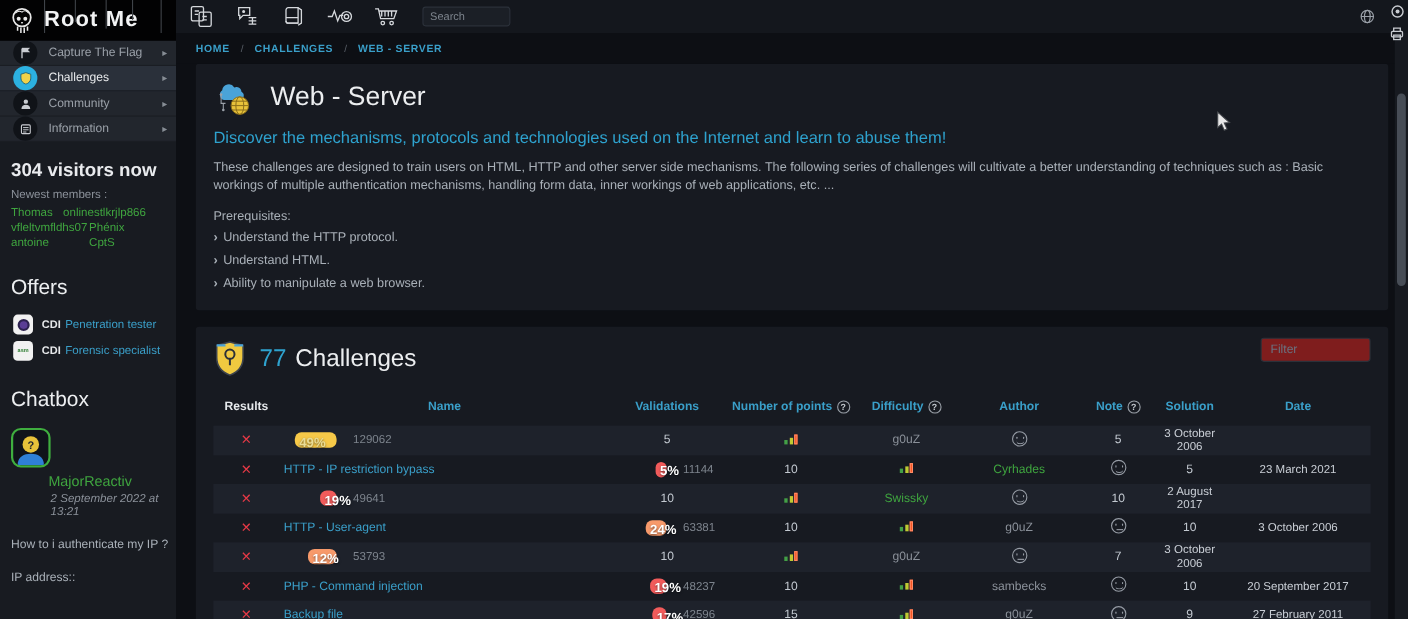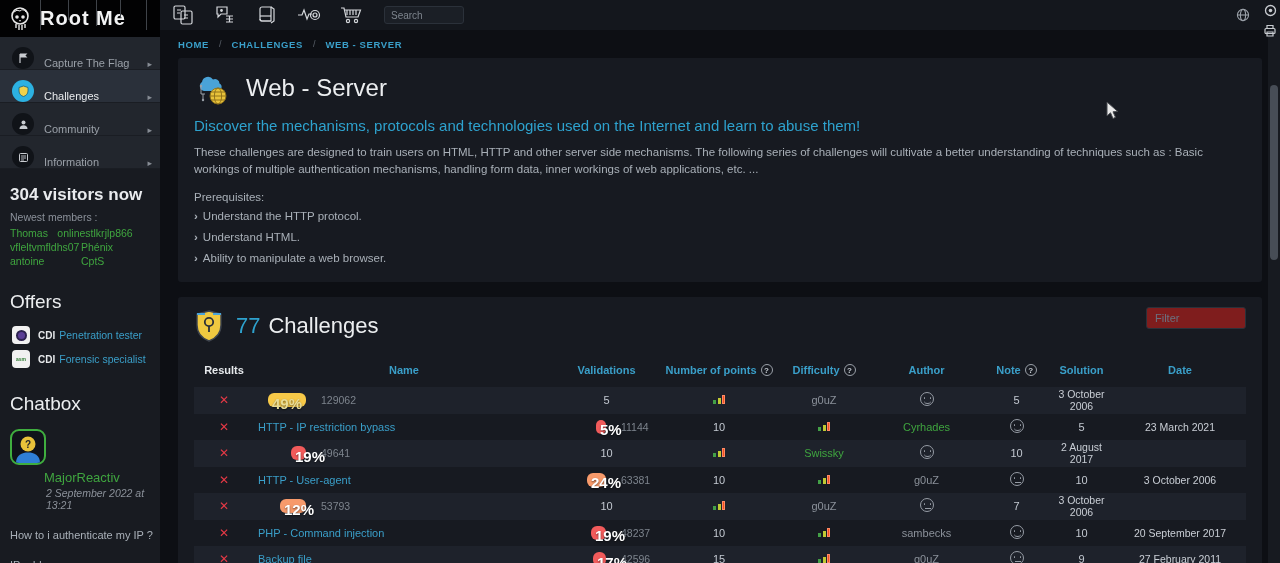--- a/index.html
+++ b/index.html
@@ -6,21 +6,21 @@
   html,body { width:1280px; height:563px; overflow:hidden; background:#0d0f14;
     font-family:"Liberation Sans","DejaVu Sans",sans-serif; }
   #app { position:relative; width:1280px; height:563px; display:flex; }
 
   
   .sidebar { width:160px; height:563px; background:#181b21; flex:0 0 160px; position:relative; }
   .logo { height:37px; background:#020203; display:flex; align-items:center; padding-left:8px; position:relative; overflow:hidden; }
   .logo .strings span { position:absolute; top:0; width:1px; background:#3f4349; }
   .logo-text { color:#f2f3f4; font-size:20px; font-weight:bold; letter-spacing:1px; margin-left:8px; }
   .menu { background:#22262d; }
-  .menu-item { display:flex; align-items:flex-end; height:33px; padding:0 8px 0 12px; border-bottom:1px solid #1a1d23; cursor:pointer; }
+  .menu-item { display:flex; align-items:center; height:23px; padding:0 8px 0 12px; border-bottom:1px solid #1a1d23; cursor:pointer; }
   .menu-item.active { background:#2a303a; }
   .mi-icon { width:22px; height:22px; border-radius:50%; background:#101318; display:flex; align-items:center; justify-content:center; flex:0 0 22px; }
   .menu-item.active .mi-icon { background:#2cb1e1; }
   .mi-label { color:#9aa0a8; font-size:11px; margin-left:10px; flex:1; }
   .menu-item.active .mi-label { color:#e8eaec; }
   .mi-chevron { color:#878d95; font-size:9px; }
 
   .sb-h1 { color:#e9ebee; font-size:17px; font-weight:bold; padding:16px 0 4px 10px; }
   .sb-sub { color:#8b919a; font-size:10.5px; padding:2px 0 2px 10px; }
   .members { padding:2px 8px 0 10px; display:flex; flex-wrap:wrap; }
@@ -77,21 +77,21 @@
   .th.white { color:#e6e9ec; }
   .qmark { width:12px; height:12px; border:1px solid #9aa0a8; border-radius:50%; color:#c6ccd2; font-size:8px; font-weight:bold; display:inline-flex; align-items:center; justify-content:center; cursor:pointer; }
   .trow:nth-child(odd):not(.thead) { background:#1e222b; }
   .td { font-size:11px; color:#c3c9d1; text-align:center; }
   .td-x { color:#e63946; font-weight:bold; font-size:12px; }
   .td-name { text-align:left; padding-left:4px; }
   .td-name a { color:#3a9fc9; text-decoration:none; font-size:11px; }
   .td-valid { display:flex; align-items:center; padding-left:8px; }
   .badge-zone { width:44px; display:flex; justify-content:flex-end; }
   .badge { height:14px; border-radius:6px; position:relative; }
-  .badge span { position:absolute; left:4px; top:1.5px; font-size:15px; font-weight:bold; white-space:nowrap; text-shadow:0 1px 2px rgba(0,0,0,0.55); }
+  .badge span { position:absolute; left:4px; top:1.5px; font-size:12px; font-weight:bold; white-space:nowrap; text-shadow:0 1px 2px rgba(0,0,0,0.55); }
   .vcount { color:#7d848d; font-size:10.5px; margin-left:15px; }
   .diff { display:inline-flex; align-items:flex-end; gap:1.5px; height:10px; }
   .diff i { display:block; width:3px; }
   .diff .b1 { height:4px; background:#43a047; }
   .diff .b2 { height:6px; background:#c0ca33; }
   .diff .b3 { height:9px; background:#f4511e; border:1px solid #ff8a65; }
   .face { width:14px; height:14px; border:1px solid #969ca5; border-radius:50%; display:inline-block; position:relative; }
   .face::before { content:""; position:absolute; left:3px; top:4px; width:1.8px; height:1.8px; border-radius:50%; background:#969ca5; box-shadow:6px 0 0 #969ca5; }
   .face::after { content:""; position:absolute; left:3.5px; }
   .face-grin::after { top:6px; width:7px; height:4px; border-bottom:1.6px solid #969ca5; border-radius:0 0 7px 7px; }

